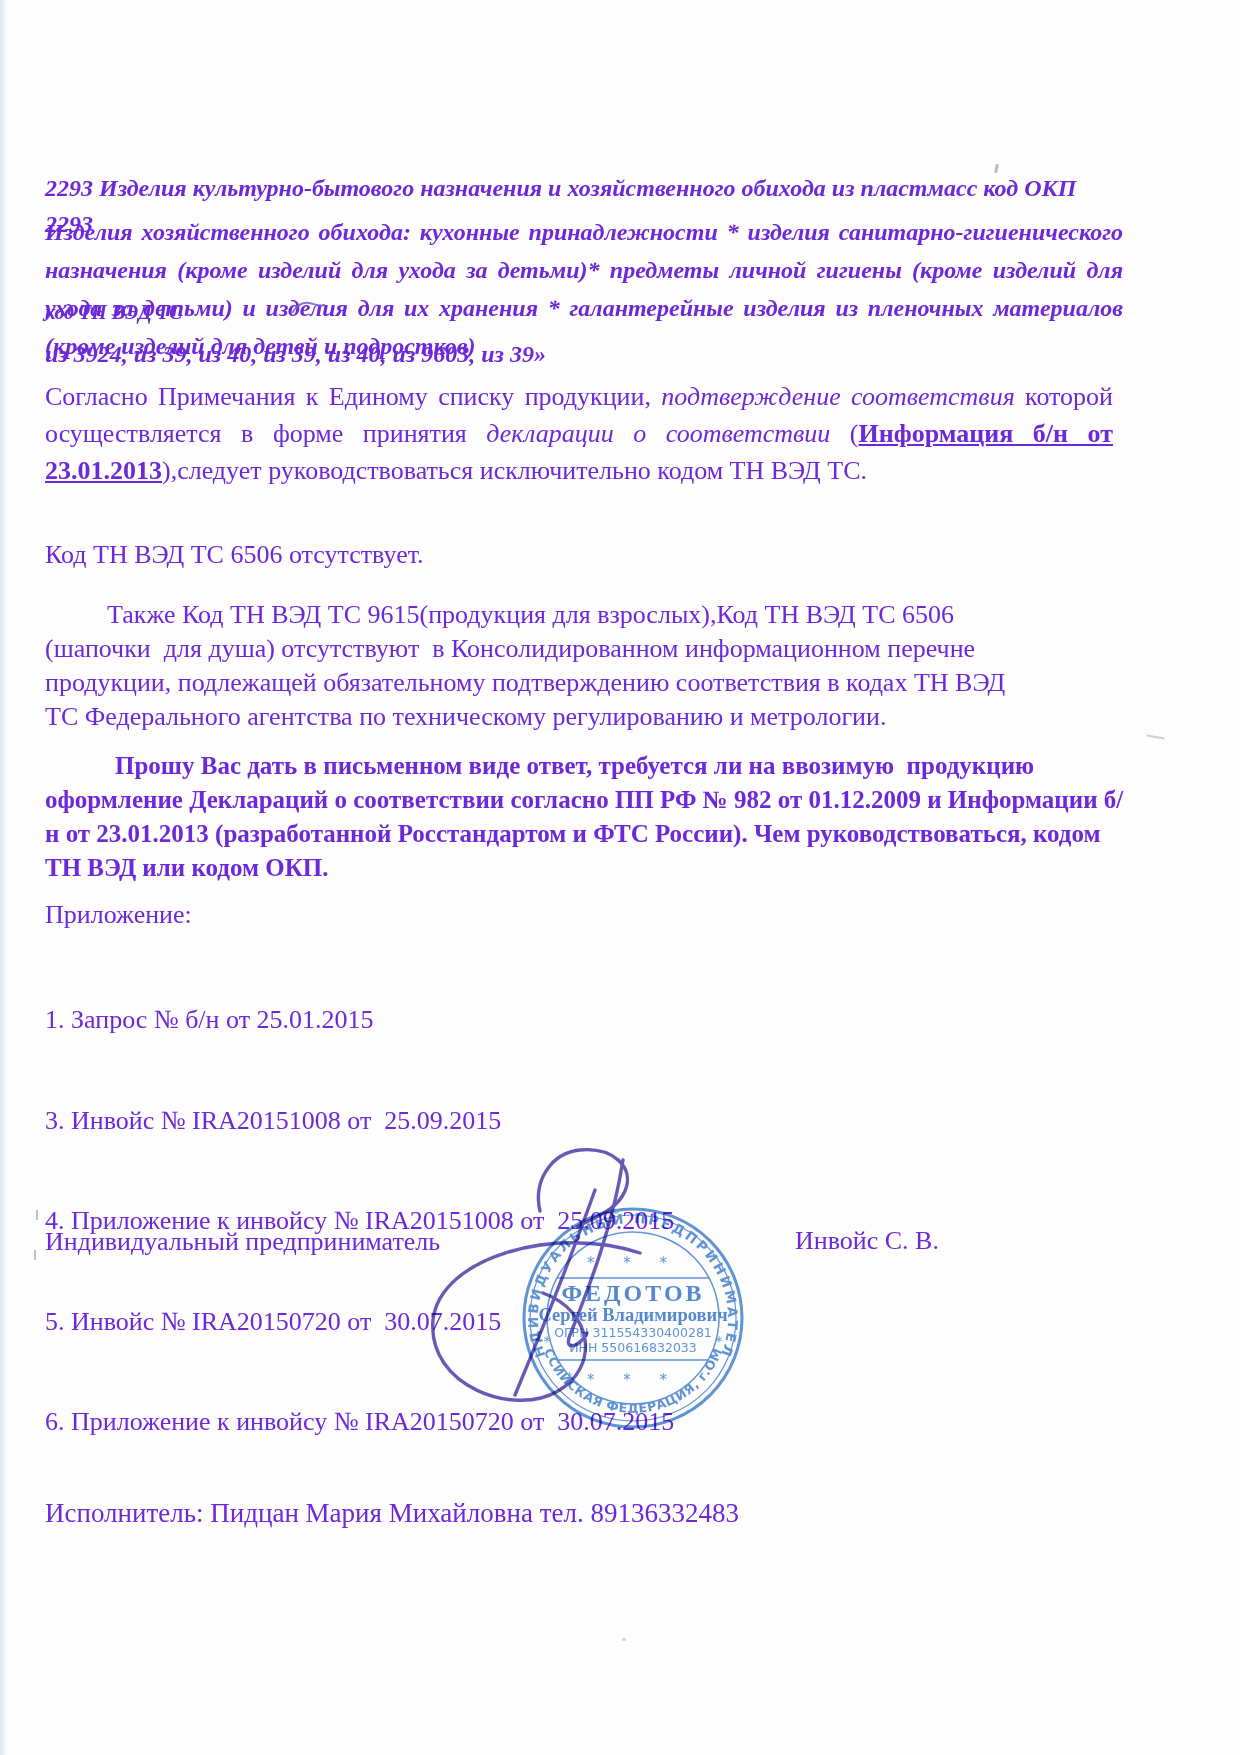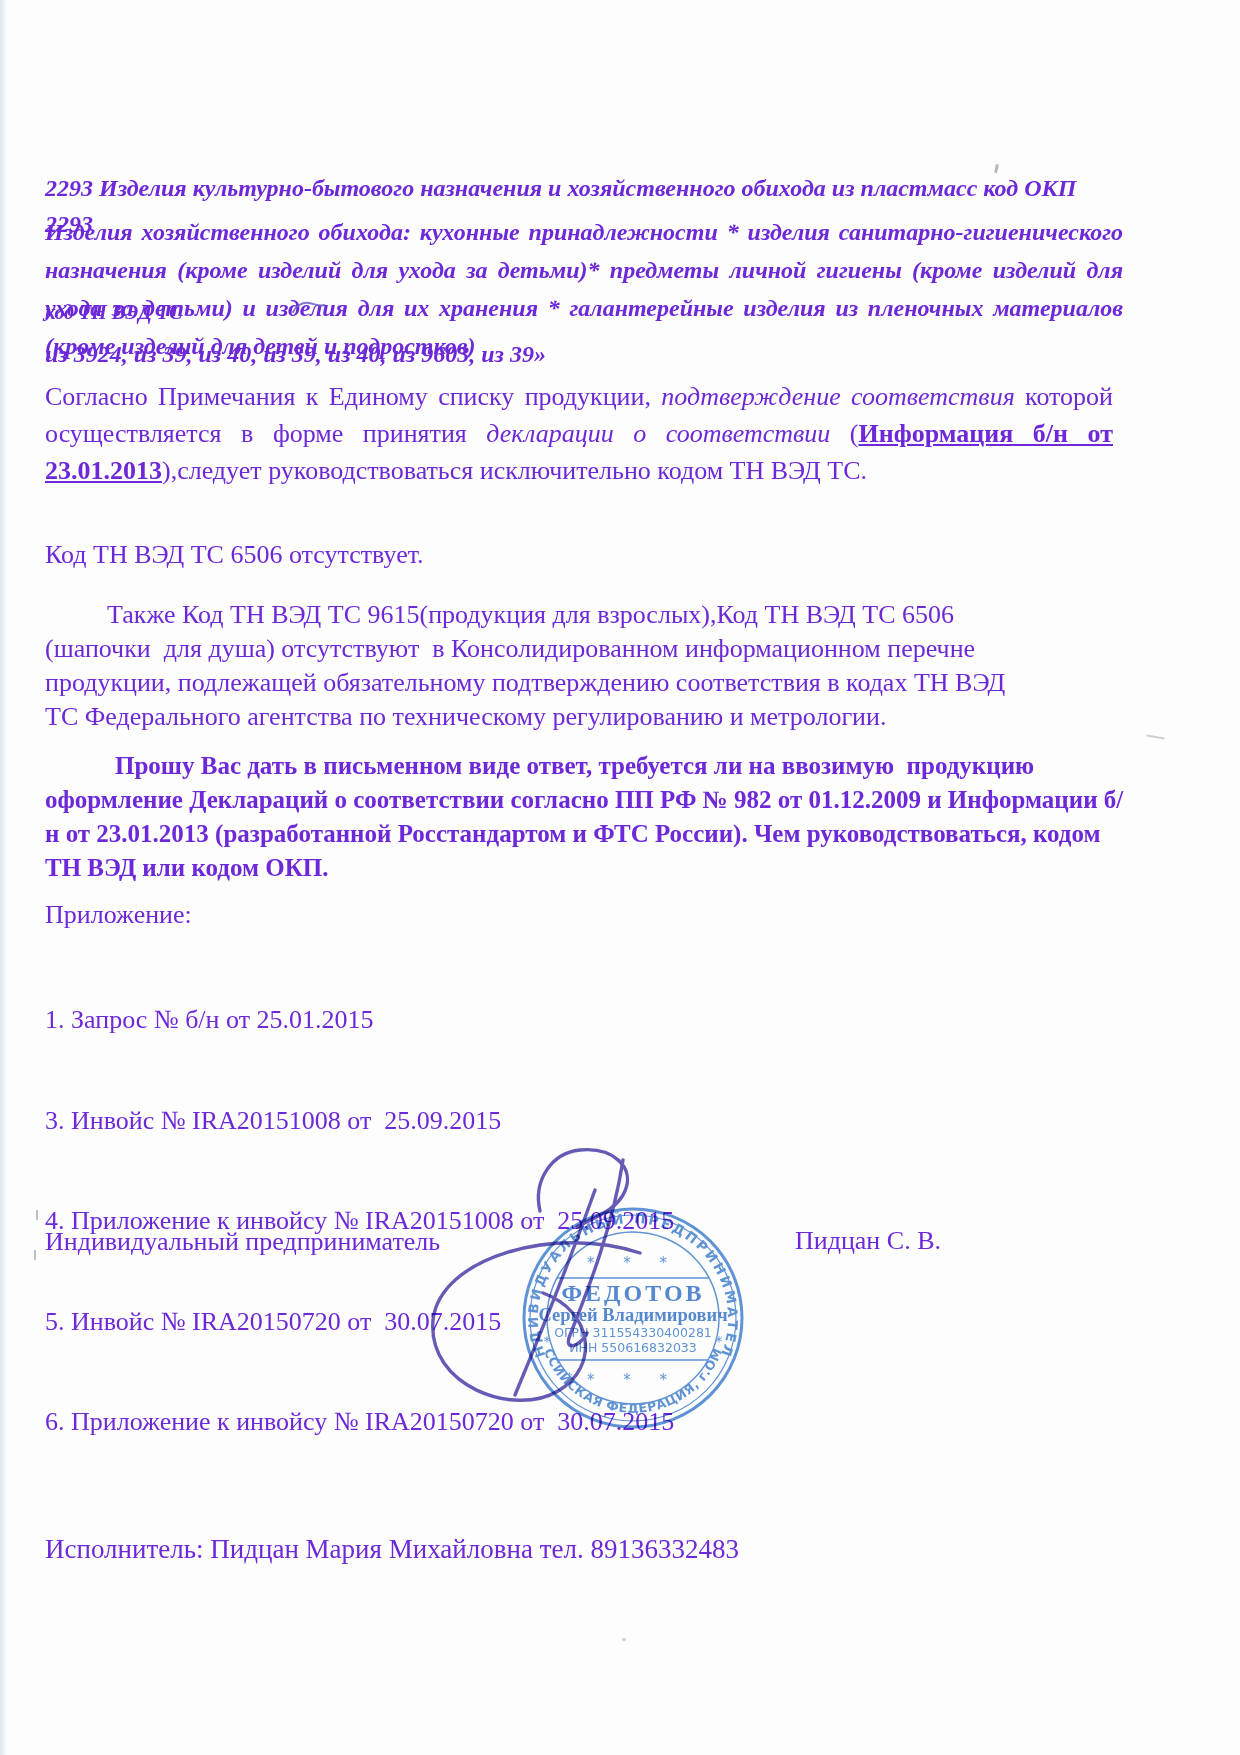--- a/index.html
+++ b/index.html
@@ -26,21 +26,21 @@
   .absent2{left:45px;top:540px;font-size:26px;}
   .also-para{left:45px;top:598px;width:965px;
     font-size:26px;line-height:34px;text-indent:62px;white-space:pre-wrap;}
   .request-para{left:45px;top:740px;width:1080px;
     font-size:25px;font-weight:bold;line-height:34px;text-indent:70px;white-space:pre-wrap;margin-top:9px;}
   .att-title{left:45px;top:900px;font-size:26px;}
   .att-list{left:45px;top:936px;width:900px;list-style:none;margin:0;padding:0;
     font-size:26px;line-height:33.5px;white-space:pre-wrap;}
   .sign-role{left:45px;top:1227px;font-size:26px;}
   .sign-name{left:795px;top:1226px;font-size:26px;}
-  .executor{left:45px;top:1498px;font-size:27px;margin-top:36px;}
+  .executor{left:45px;top:1498px;font-size:27px;}
   .stamp-svg{left:513px;top:1198px;width:240px;height:240px;
     opacity:.88;mix-blend-mode:multiply;}
   .sig-svg{left:375px;top:1135px;width:300px;height:295px;
     mix-blend-mode:multiply;}
   .pen-tick{left:290px;top:298px;width:40px;height:20px;}
   .art-apostrophe{left:995px;top:164px;width:3px;height:9px;background:#9a9aa2;
     border-radius:2px;transform:rotate(12deg);opacity:.7;}
   .art-tick1{left:36px;top:1210px;width:2px;height:10px;background:#8d8d9c;opacity:.55;}
   .art-tick2{left:34px;top:1250px;width:2px;height:10px;background:#8d8d9c;opacity:.55;}
   .art-curve{left:1146px;top:736px;width:18px;height:6px;
@@ -79,21 +79,21 @@
   <div class="abs att-title">Приложение:</div>
   <ul class="abs att-list">
     <li>1. Запрос № б/н от 25.01.2015</li>
     <li>3. Инвойс № IRA20151008 от  25.09.2015</li>
     <li>4. Приложение к инвойсу № IRA20151008 от  25.09.2015</li>
     <li>5. Инвойс № IRA20150720 от  30.07.2015</li>
     <li>6. Приложение к инвойсу № IRA20150720 от  30.07.2015</li>
   </ul>
 
   <div class="abs sign-role">Индивидуальный предприниматель</div>
-  <div class="abs sign-name">Пидцан С. В.</div>
+  <div class="abs sign-name">Инвойс С. В.</div>
 
   <svg class="abs stamp-svg" viewBox="0 0 240 240">
     <g fill="none" stroke="#4a85d0">
       <circle cx="120" cy="120" r="109" stroke-width="3"></circle>
       <circle cx="120" cy="120" r="103" stroke-width="1.2"></circle>
       <circle cx="120" cy="120" r="86" stroke-width="1.5"></circle>
       <line x1="44" y1="80" x2="196" y2="80" stroke-width="1.5"></line>
       <line x1="45" y1="162" x2="195" y2="162" stroke-width="1.5"></line>
     </g>
     <defs>

